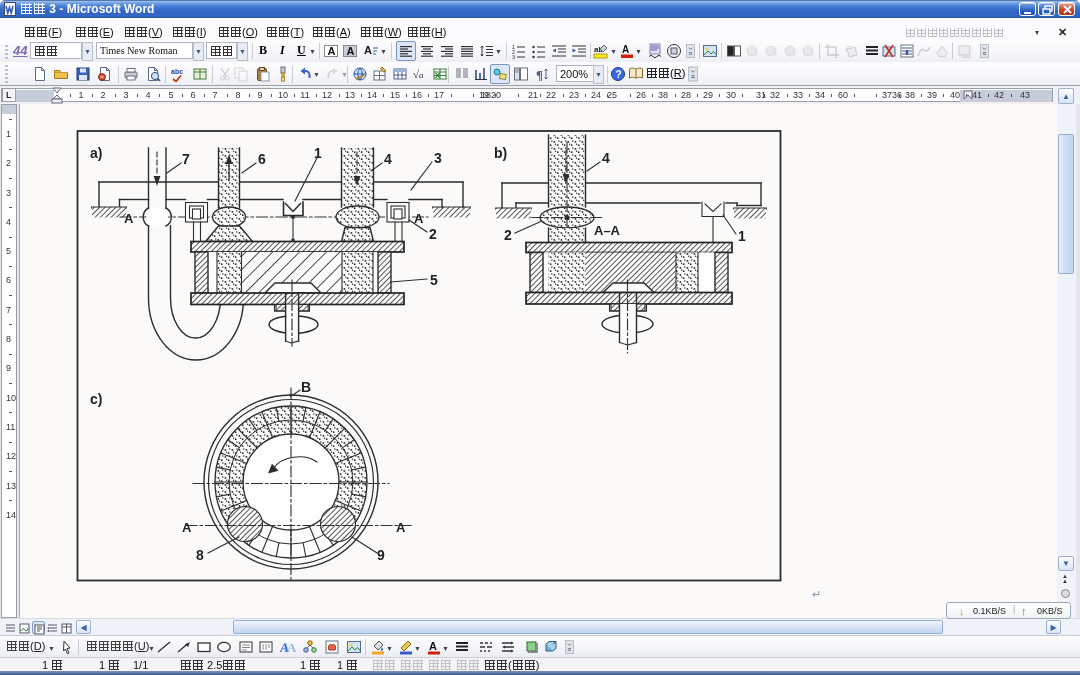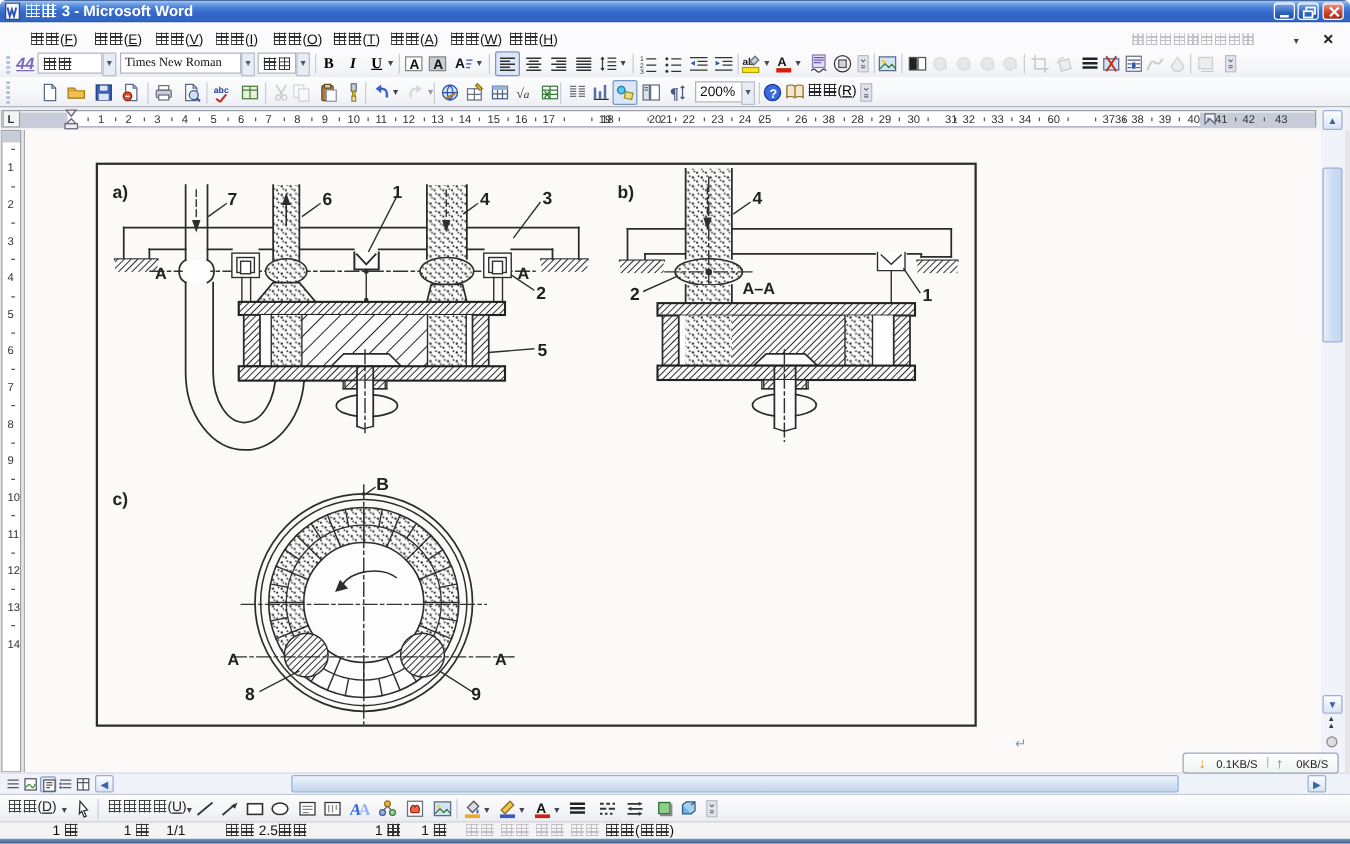--- a/index.html
+++ b/index.html
@@ -443,21 +443,21 @@
 <span class="rnum" style="left:393px">15</span>
 <div class="rtick" style="left:381px"></div>
 <span class="rnum" style="left:415px">16</span>
 <div class="rtick" style="left:404px"></div>
 <span class="rnum" style="left:437px">17</span>
 <div class="rtick" style="left:426px"></div>
 <span class="rnum" style="left:484px">18</span>
 <div class="rtick" style="left:449px"></div>
 <span class="rnum" style="left:482px">19</span>
 <div class="rtick" style="left:471px"></div>
-<span class="rnum" style="left:522px">20</span>
+<span class="rnum" style="left:494px">20</span>
 <div class="rtick" style="left:493px"></div>
 <span class="rnum" style="left:531px">21</span>
 <div class="rtick" style="left:516px"></div>
 <span class="rnum" style="left:549px">22</span>
 <div class="rtick" style="left:538px"></div>
 <span class="rnum" style="left:572px">23</span>
 <div class="rtick" style="left:561px"></div>
 <span class="rnum" style="left:594px">24</span>
 <div class="rtick" style="left:583px"></div>
 <span class="rnum" style="left:610px">25</span>

